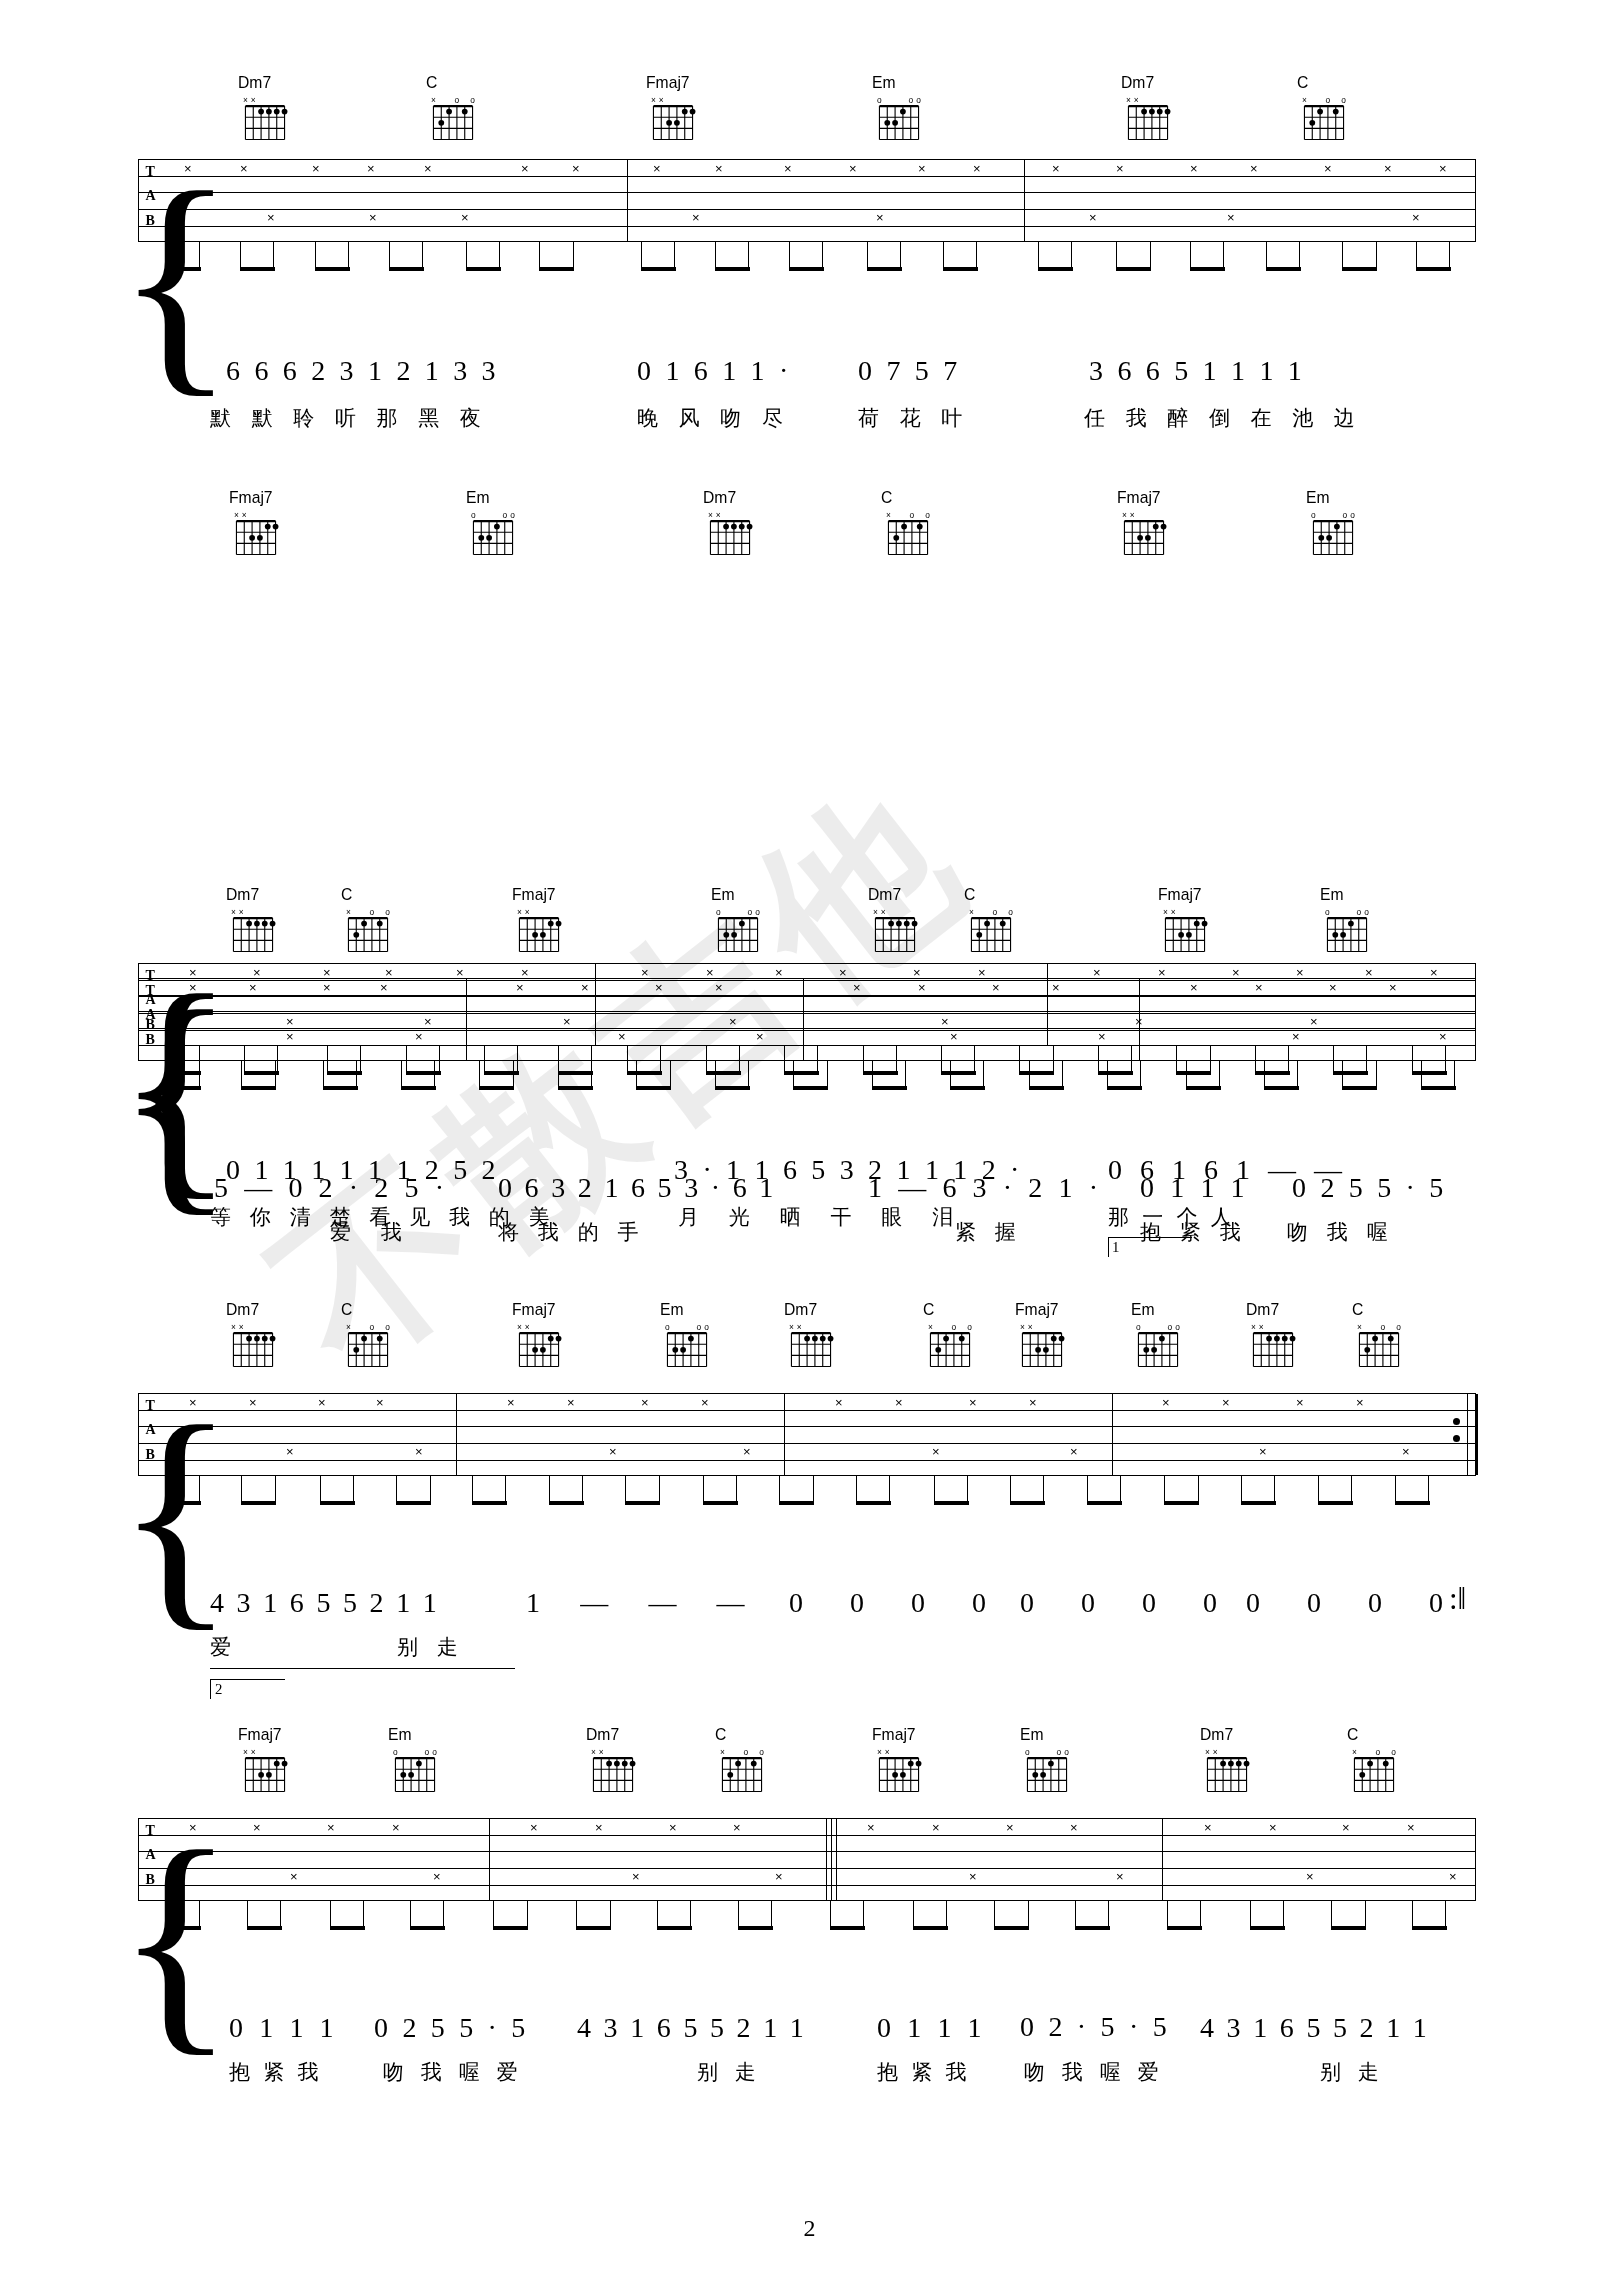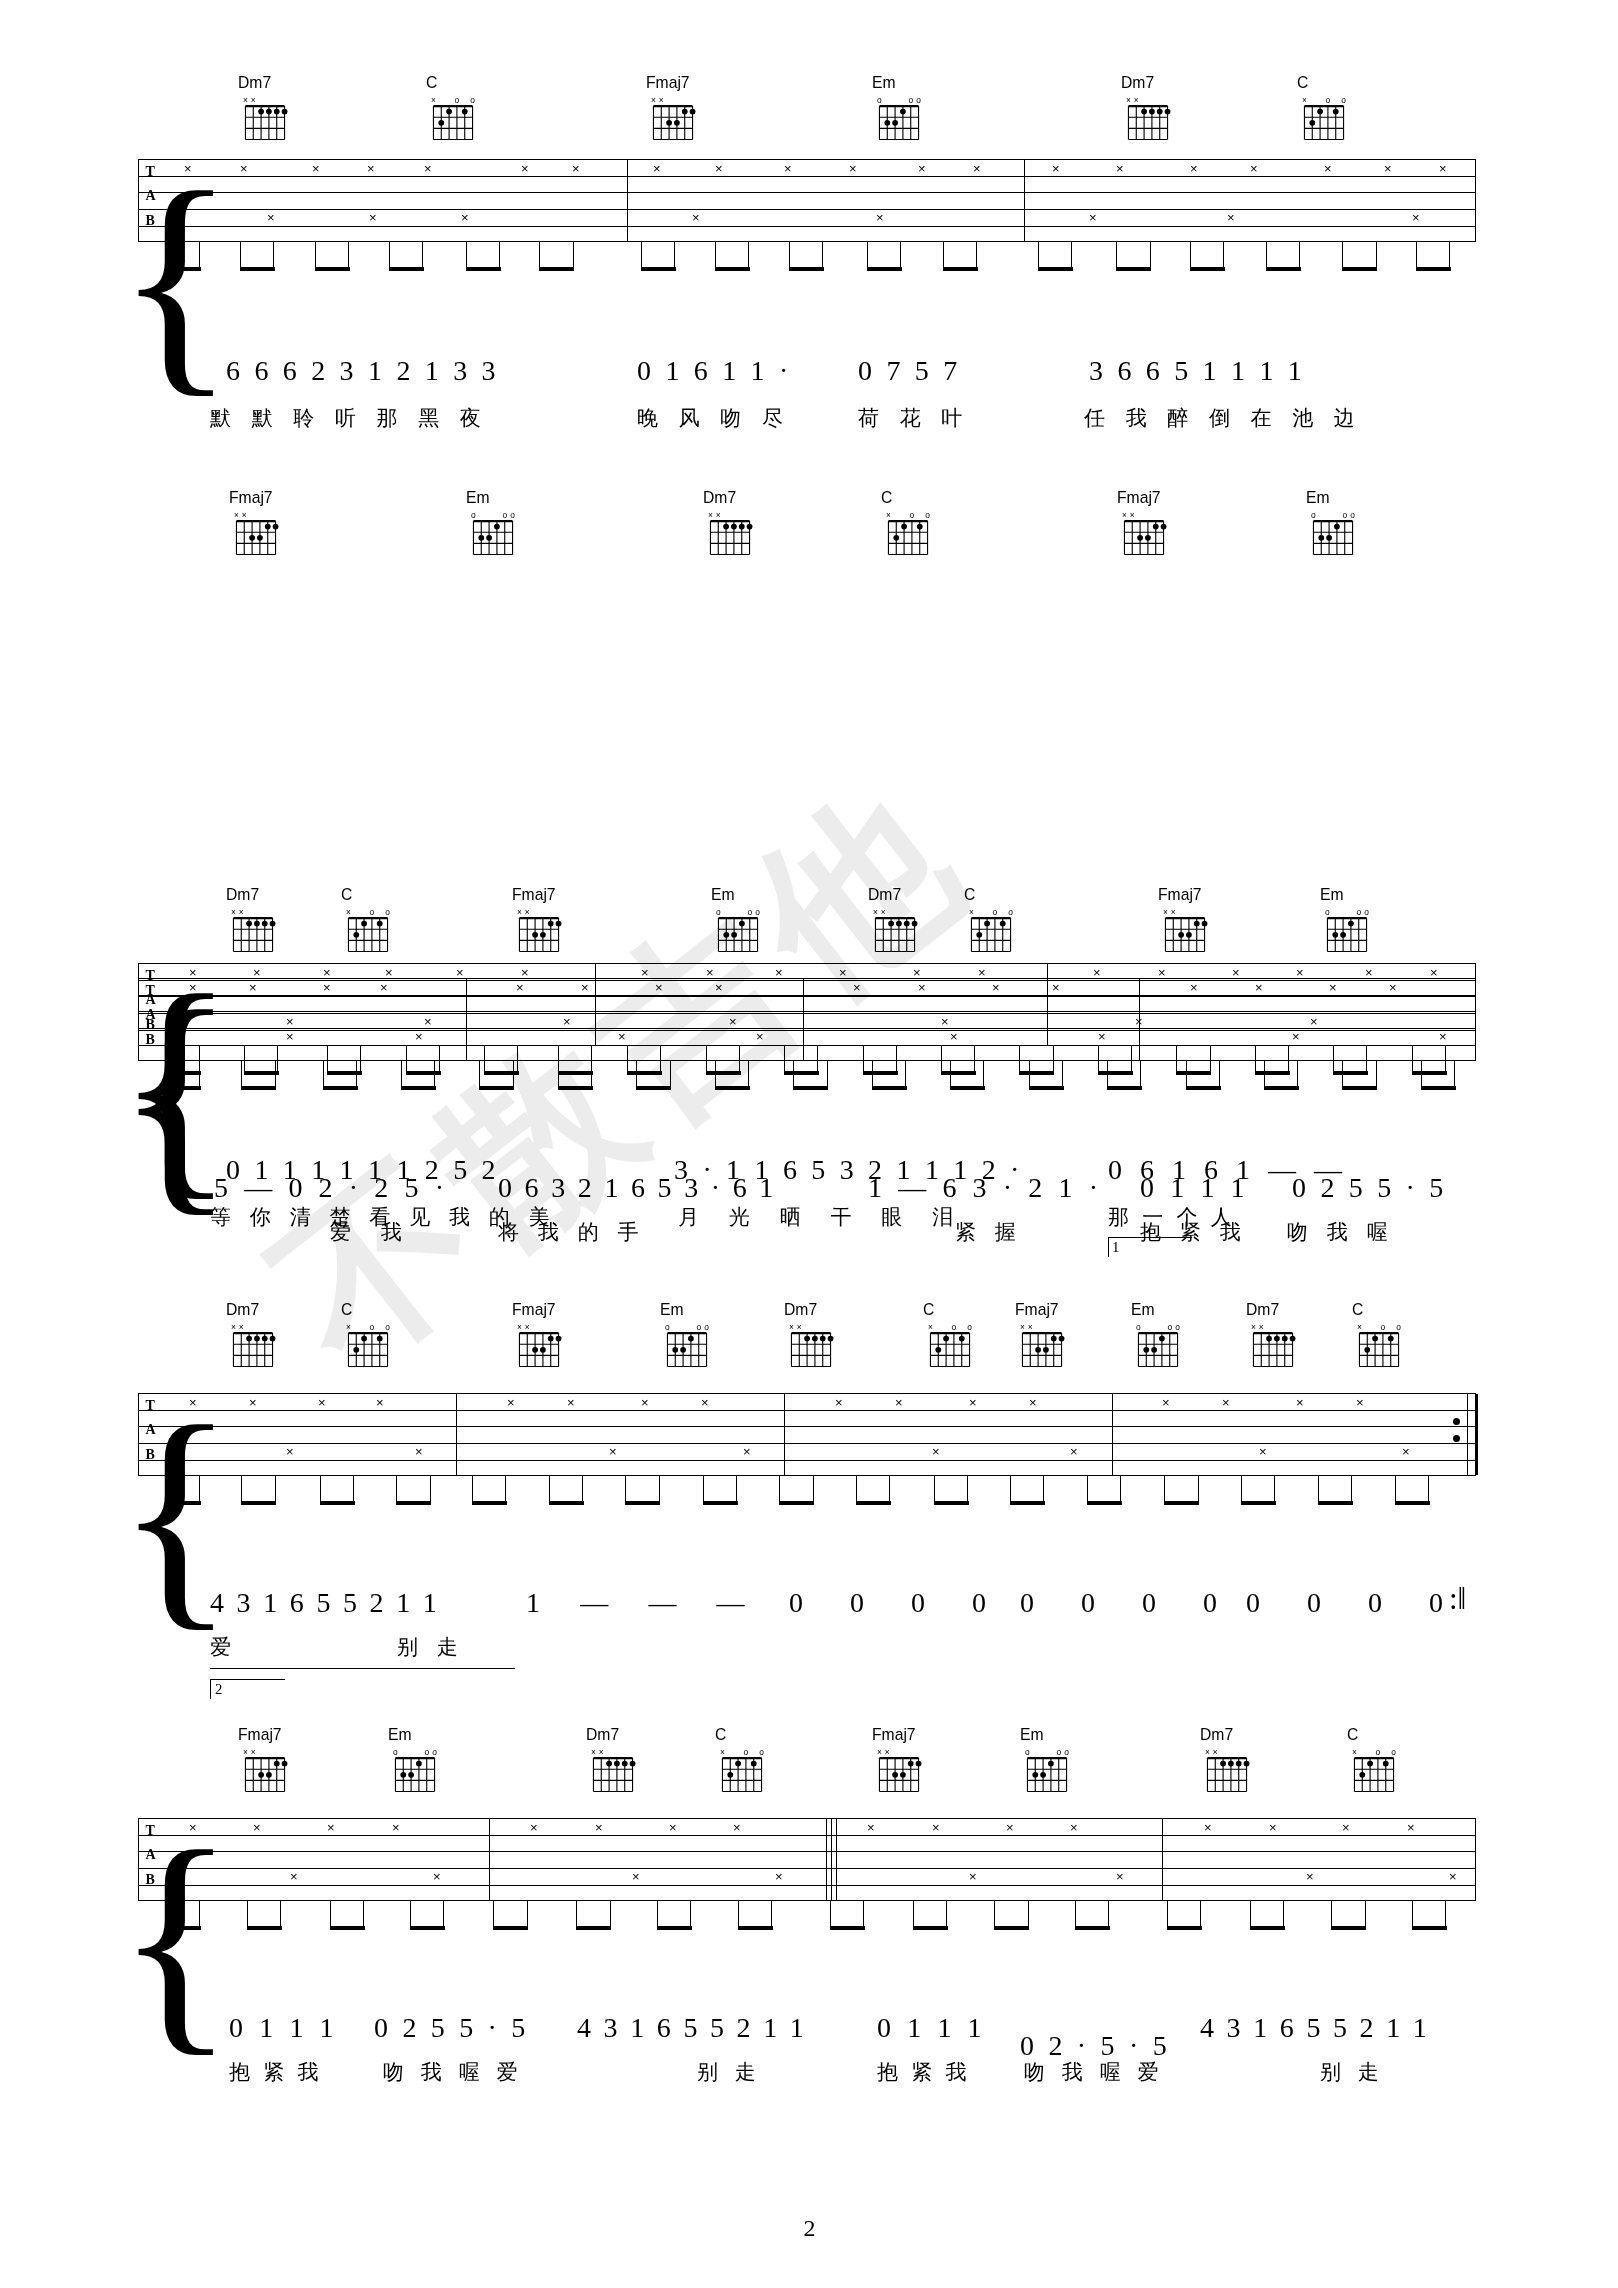--- a/index.html
+++ b/index.html
@@ -1544,21 +1544,21 @@
         <div class="beam" style="left:1193px; top:25px; width:35px;"></div>
       <div class="stem" style="left:1274px; top:0; height:28px;"></div>
         <div class="stem" style="left:1307px; top:0; height:28px;"></div>
         <div class="beam" style="left:1274px; top:25px; width:35px;"></div>
     </div>
 
     <div class="numrow" style="left:229px; top:360px; letter-spacing:4.6px;">0 1 1 1</div>
     <div class="numrow" style="left:374px; top:360px; letter-spacing:3.7px;">0 2 5 5 · 5</div>
     <div class="numrow" style="left:577px; top:360px; letter-spacing:2.8px;">4 3 1 6 5 5 2 1 1</div>
     <div class="numrow" style="left:877px; top:360px; letter-spacing:4.6px;">0 1 1 1</div>
-    <div class="numrow" style="left:1020px; top:378px; letter-spacing:3.7px;text-align:center;">0 2 · 5 · 5</div>
+    <div class="numrow" style="left:1020px; top:359px; letter-spacing:3.7px;text-align:center;">0 2 · 5 · 5</div>
     <div class="numrow" style="left:1200px; top:360px; letter-spacing:2.8px;">4 3 1 6 5 5 2 1 1</div>
     <div class="lyricrow" style="left:229px; top:406px; letter-spacing:3.7px;">抱 紧 我</div>
     <div class="lyricrow" style="left:383px; top:406px; letter-spacing:5.5px;">吻 我 喔 爱</div>
     <div class="lyricrow" style="left:697px; top:406px; letter-spacing:5.5px;">别 走</div>
     <div class="lyricrow" style="left:877px; top:406px; letter-spacing:3.7px;">抱 紧 我</div>
     <div class="lyricrow" style="left:1024px; top:406px; letter-spacing:5.5px;">吻 我 喔 爱</div>
     <div class="lyricrow" style="left:1320px; top:406px; letter-spacing:5.5px;">别 走</div>
     <div class="brace" style="left:116px; top:162px; font-size:249px;">{</div>
     <div style="position:absolute; left:831px; top:166px; bottom:auto; height:83px; border-left:1.3px solid #000;"></div>
     <div style="position:absolute; left:836px; top:166px; height:83px; border-left:1.3px solid #000;"></div>

